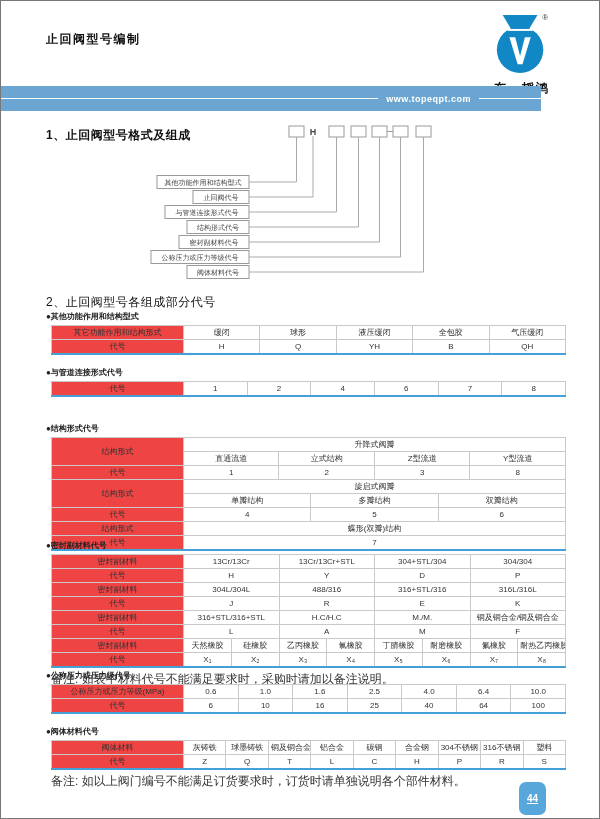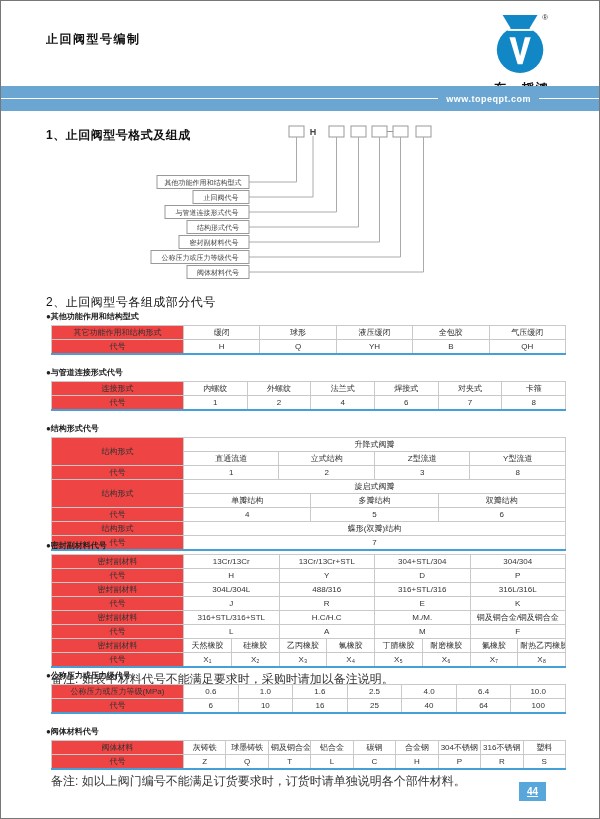--- a/index.html
+++ b/index.html
@@ -4,21 +4,21 @@
 <style>
   html,body{margin:0;padding:0;}
   body{width:600px;height:819px;font-family:"Liberation Sans","DejaVu Sans",sans-serif;}
   .page{position:relative;width:600px;height:819px;background:#fff;border:1px solid #777;box-sizing:border-box;overflow:hidden;}
 
   .doc-title{position:absolute;left:45px;top:30px;font-size:12px;font-weight:bold;color:#111;letter-spacing:1.5px;}
 
   .logo{position:absolute;left:482px;top:10px;width:78px;text-align:center;}
   .logo .brand-name{font-size:12px;font-weight:bold;color:#111;letter-spacing:2px;margin-top:1px;}
 
-  .banner{position:absolute;left:0;top:85px;width:600px;height:25px;background:#6BA6D2;display:flex;align-items:center;}
+  .banner{position:absolute;left:0;top:85px;width:540px;height:25px;background:#6BA6D2;display:flex;align-items:center;}
   .banner .wline{height:1px;background:#fff;}
   .banner .wline.left{flex:1;}
   .banner .wline.right{width:62px;}
   .banner .site{color:#fff;font-size:9px;font-weight:600;margin:0 8px;letter-spacing:0.5px;}
 
   .h1{position:absolute;left:45px;top:126px;font-size:12px;font-weight:bold;color:#111;letter-spacing:0.5px;}
   .h2{position:absolute;left:45px;top:293px;font-size:12px;font-weight:normal;color:#111;letter-spacing:0.5px;}
 
   .diagram{position:absolute;left:0;top:120px;}
 
@@ -30,21 +30,21 @@
   col.hdrcol{width:132px;}
   .note{font-size:12px;color:#333;margin:3px 0 0 5px;}
 
   .sec-function{top:310px;}
   .sec-connection{top:366px;}
   .sec-structure{top:422px;}
   .sec-seal{top:539px;}
   .sec-pressure{top:669px;}
   .sec-body{top:725px;}
 
-  .page-badge{position:absolute;left:518px;top:781px;width:27px;height:19px;background:#57A7DB;border-radius:0;color:#fff;font-size:10px;font-weight:bold;display:flex;align-items:center;justify-content:center;text-decoration:underline;}
+  .page-badge{position:absolute;left:518px;top:781px;width:27px;height:33px;background:#57A7DB;border-radius:7px;color:#fff;font-size:10px;font-weight:bold;display:flex;align-items:center;justify-content:center;text-decoration:underline;}
 </style>
 </head>
 <body>
 
 <div class="page">
 
   <div class="doc-title">止回阀型号编制</div>
 
   <div class="logo">
     <svg width="62" height="64" viewBox="0 0 64 66">
@@ -140,29 +140,20 @@
       <colgroup>
           <col class="hdrcol">
           <col>
           <col>
           <col>
           <col>
           <col>
           <col>
         </colgroup>
       <tbody>
-          <tr>
-        <th class="hdr">连接形式</th>
-        <td>内螺纹</td>
-        <td>外螺纹</td>
-        <td>法兰式</td>
-        <td>焊接式</td>
-        <td>对夹式</td>
-        <td>卡箍</td>
-      </tr>
       <tr>
         <th class="hdr">代号</th>
         <td>1</td>
         <td>2</td>
         <td>4</td>
         <td>6</td>
         <td>7</td>
         <td>8</td>
       </tr>
     </tbody>

